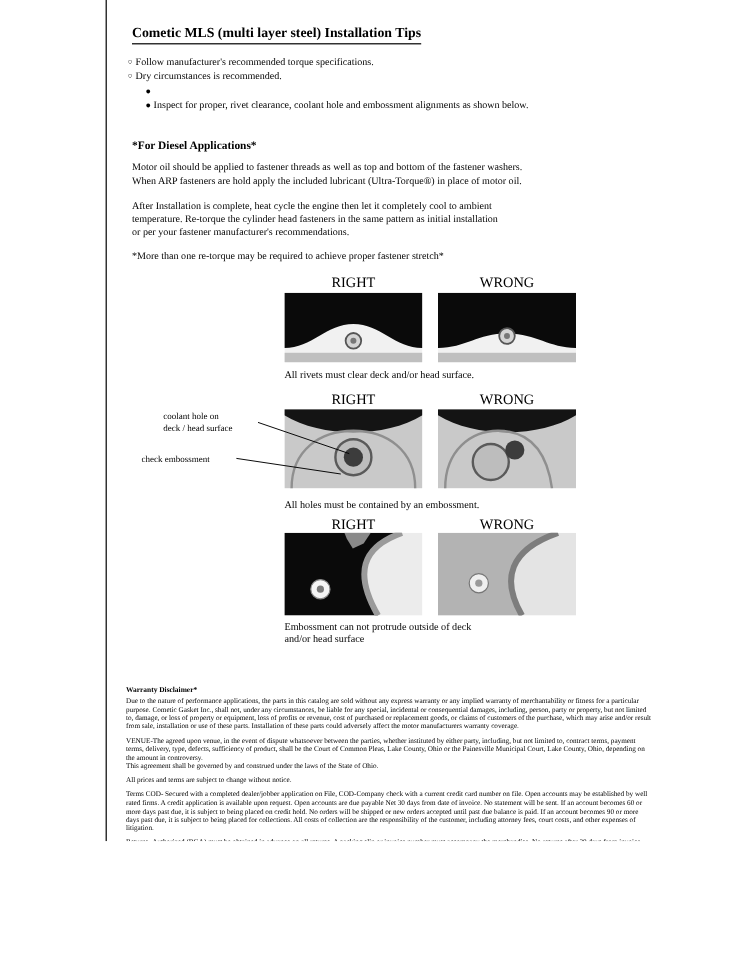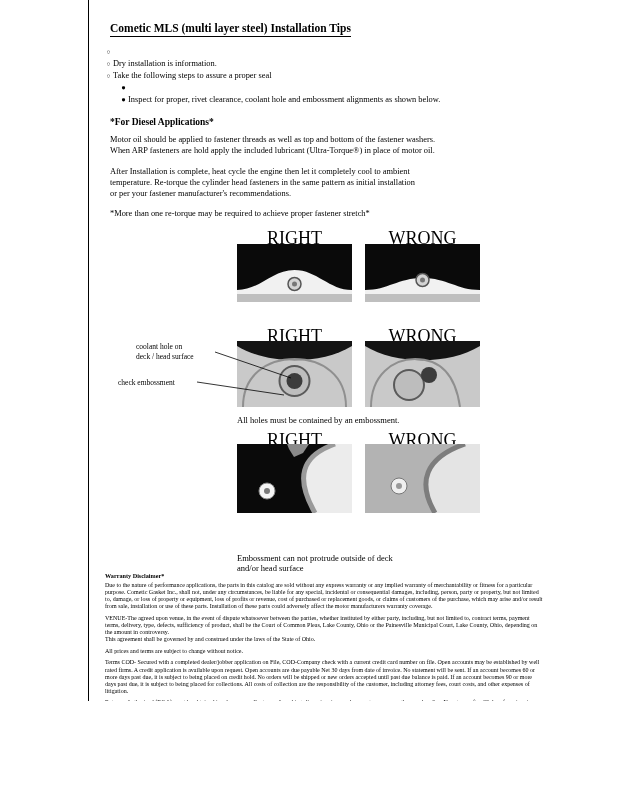--- a/index.html
+++ b/index.html
@@ -24,21 +24,21 @@
   .bullet.sub { margin-left:15px; }
   .bullet.sub .mk { font-size:7.5px; }
 
   .diesel-h { position:absolute; left:110px; top:117px; font-size:9.5px; font-weight:bold; }
   .para { position:absolute; left:110px; font-size:8.4px; line-height:10.8px; white-space:pre-line; }
   .para.p1 { top:135px; width:412px; }
   .para.p2 { top:167px; width:412px; }
   .para.p3 { top:209px; width:412px; }
 
   .diagram-area { position:absolute; left:0; top:226px; width:618px; height:344px; }
-  .dg-label { position:absolute; width:115px; text-align:center; font-size:18px; }
+  .dg-label { position:absolute; width:115px; text-align:center; font-size:12px; }
   .panel { position:absolute; width:115px; }
   .panel svg { display:block; width:100%; height:auto; }
   .caption { position:absolute; font-size:8.5px; line-height:10px; white-space:pre-line; }
   .callout { position:absolute; font-size:7.5px; line-height:9.5px; white-space:pre-line; }
   .callout-lines { position:absolute; left:0; top:0; width:618px; height:344px; pointer-events:none; }
 
   .legal { position:absolute; left:105px; top:572px; width:438px; font-size:6px; line-height:7.1px; }
   .legal-h { font-weight:bold; font-size:6.2px; margin-bottom:3px; }
   .legal .lp { margin-bottom:4.5px; white-space:pre-line; }
 
@@ -48,28 +48,25 @@
 <body>
 
 <div class="page">
   <div class="vrule"></div>
 
   <div class="doc-title">Cometic MLS (multi layer steel) Installation Tips</div>
 
   <div class="bullets">
     <div class="bullet">
       <span class="mk">○</span>
+      <span>Follow manufacturer's recommended torque specifications.</span>
     </div>
     <div class="bullet">
       <span class="mk">○</span>
-      <span>Dry installation is information.</span>
-    </div>
-    <div class="bullet">
-      <span class="mk">○</span>
-      <span>Take the following steps to assure a proper seal</span>
+      <span>Dry circumstances is recommended.</span>
     </div>
     <div class="bullet sub">
       <span class="mk">●</span>
     </div>
     <div class="bullet sub">
       <span class="mk">●</span>
       <span>Inspect for proper, rivet clearance, coolant hole and embossment alignments as shown below.</span>
     </div>
   </div>
 
@@ -97,20 +94,21 @@
     </div>
     <div class="panel" style="left:365px; top:18px;">
       <svg viewBox="0 0 115 58" xmlns="http://www.w3.org/2000/svg">
         <rect width="115" height="58" fill="#f1f1f1"></rect>
         <rect y="50" width="115" height="8" fill="#bfbfbf"></rect>
         <path d="M0,0 H115 V46 C92,46 82,34 57.5,34 C33,34 23,46 0,46 Z" fill="#0a0a0a"></path>
         <circle cx="57.5" cy="36" r="6.5" fill="#d4d4d4" stroke="#555" stroke-width="1.5"></circle>
         <circle cx="57.5" cy="36" r="2.5" fill="#777"></circle>
       </svg>
     </div>
+    <div class="caption" style="left:237px; top:81px; width:250px;">All rivets must clear deck and/or head surface.</div>
 
     <div class="dg-label" style="left:237px; top:100px;">RIGHT</div>
     <div class="dg-label" style="left:365px; top:100px;">WRONG</div>
 
     <div class="panel" style="left:237px; top:115px;">
       <svg viewBox="0 0 115 66" xmlns="http://www.w3.org/2000/svg">
         <rect width="115" height="66" fill="#c9c9c9"></rect>
         <path d="M0,0 H115 V5 C84,24 31,24 0,5 Z" fill="#141414"></path>
         <path d="M6,66 C6,34 30,18 57.5,18 C85,18 109,34 109,66" fill="none" stroke="#8f8f8f" stroke-width="2"></path>
         <circle cx="57.5" cy="40" r="15" fill="#bdbdbd" stroke="#5a5a5a" stroke-width="2"></circle>
@@ -148,21 +146,21 @@
     </div>
     <div class="panel" style="left:365px; top:218px;">
       <svg viewBox="0 0 115 69" xmlns="http://www.w3.org/2000/svg">
         <rect width="115" height="69" fill="#e4e4e4"></rect>
         <path d="M0,0 H100 C60,14 52,38 70,69 L0,69 Z" fill="#b3b3b3"></path>
         <path d="M100,0 C60,14 52,38 70,69" fill="none" stroke="#7d7d7d" stroke-width="5"></path>
         <circle cx="34" cy="42" r="8" fill="#efefef" stroke="#777" stroke-width="1"></circle>
         <circle cx="34" cy="42" r="3" fill="#999"></circle>
       </svg>
     </div>
-    <div class="caption" style="left:237px; top:291px; width:210px;margin-top:36px;">Embossment can not protrude outside of deck
+    <div class="caption" style="left:237px; top:291px; width:210px;">Embossment can not protrude outside of deck
 and/or head surface</div>
 
     <svg class="callout-lines" viewBox="0 0 618 344" xmlns="http://www.w3.org/2000/svg">
       <line x1="215" y1="126" x2="291" y2="152" stroke="#000" stroke-width="0.8"></line>
       <line x1="197" y1="156" x2="284" y2="169" stroke="#000" stroke-width="0.8"></line>
     </svg>
   </div>
 
   <div class="legal">
     <div class="legal-h">Warranty Disclaimer*</div>

